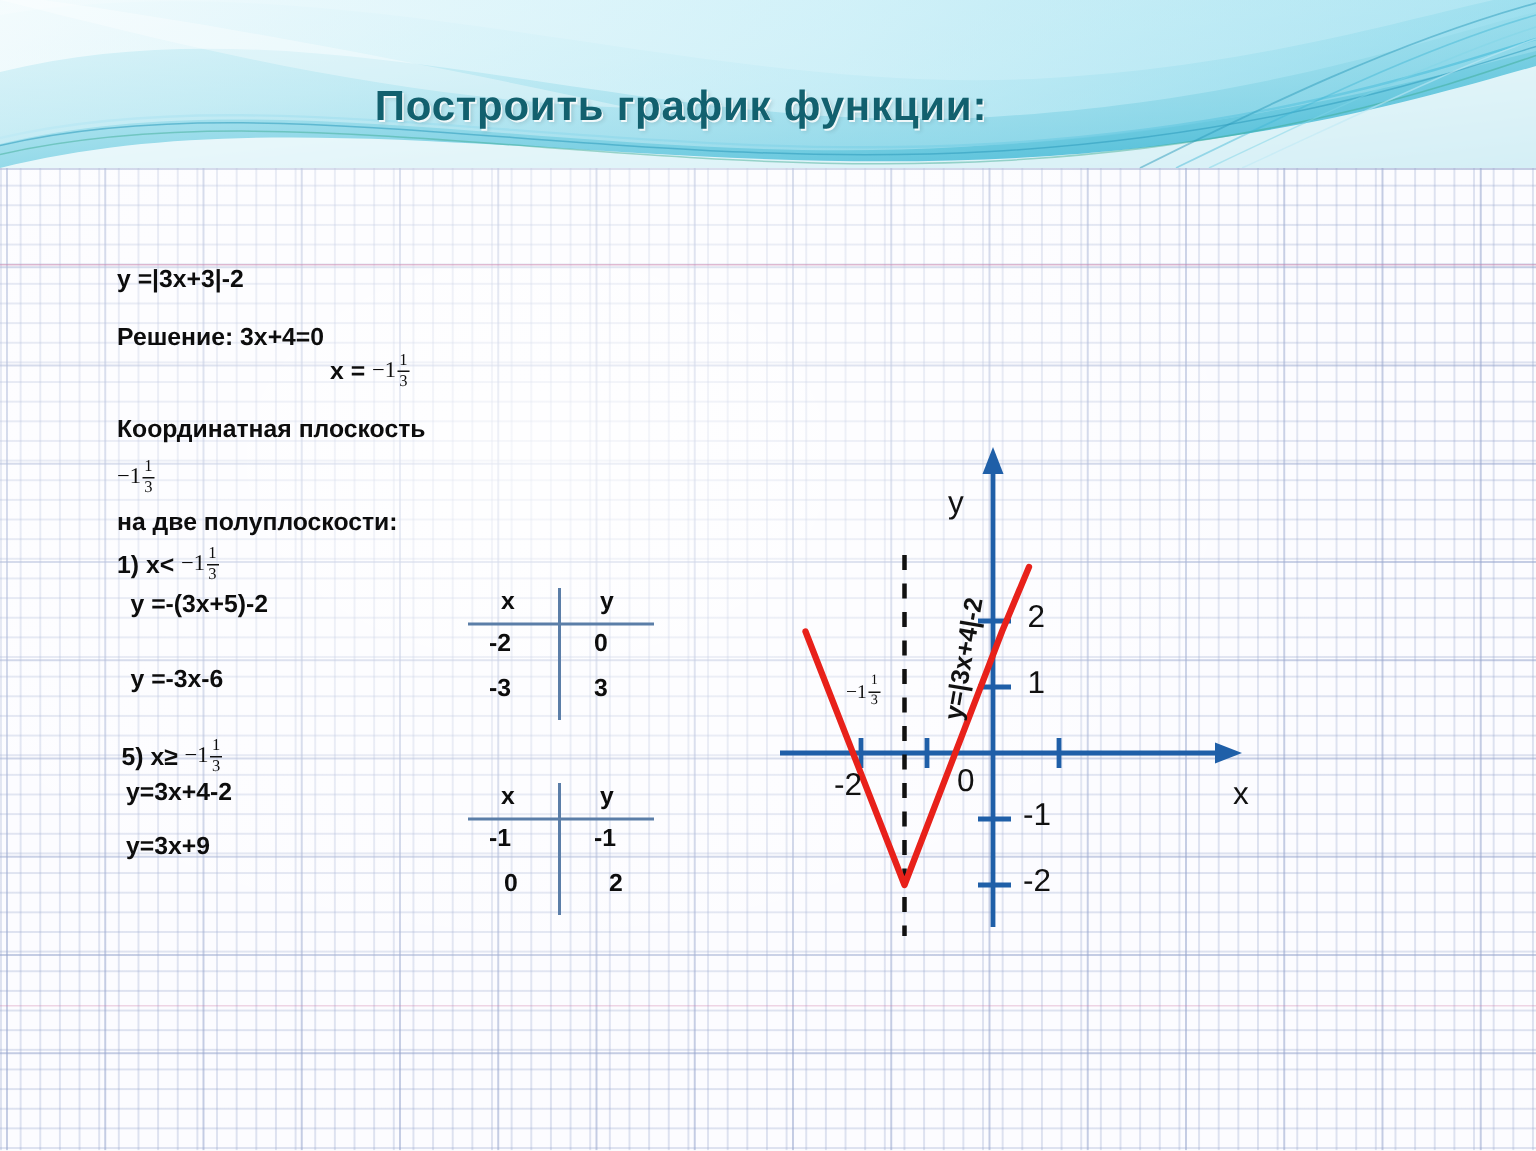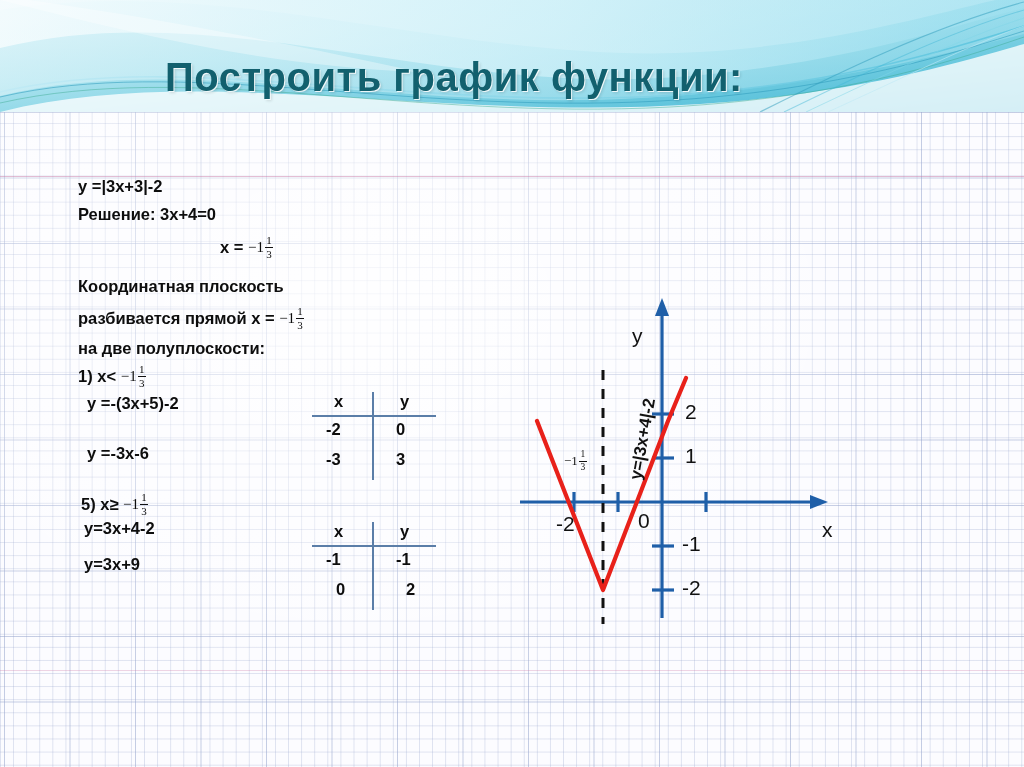--- a/index.html
+++ b/index.html
@@ -56,21 +56,21 @@
     position: absolute;
     left: 0; top: 0;
     width: 1024px; height: 112px;
     overflow: hidden;
   }
   .banner-title {
     position: absolute;
     left: 0; top: 55px;
     width: 908px;
     text-align: center;
-    font-size: 40px;
+    font-size: 28px;
     font-weight: 700;
     color: #12606e;
     letter-spacing: 0.5px;
     text-shadow: 1px 1px 0 rgba(255,255,255,0.85), 2px 2px 3px rgba(0,0,0,0.12);
     white-space: nowrap;
     z-index: 5;
   }
 
   
   .solution {
@@ -244,37 +244,37 @@
 
       <path d="M0,0 C120,30 260,66 420,72 C300,46 150,16 0,-4 Z" fill="#ffffff" opacity="0.35"></path>
     </svg>
     <div class="banner-title">Построить график функции:</div>
   </div>
 
   <div class="solution">
 
     <div class="sline" style="left:0px; top:10px;">y =|3x+3|-2</div>
 
-    <div class="sline" style="left:0px; top:38px;">Решение:  3x+4=0</div>
+    <div class="sline" style="left:0px; top:49px;">Решение:  3x+4=0</div>
 
     <div class="sline" style="left:142px; top:68px;">
       <span>x = </span><span class="mixfrac">
           <span class="whole"><span>−</span><span>1</span></span>
           <span class="stack">
             <span class="num">1</span>
             <span class="bar"></span>
             <span class="den">3</span>
           </span>
         </span>
     </div>
 
     <div class="sline" style="left:0px; top:110px;">Координатная плоскость</div>
 
     <div class="sline" style="left:0px; top:139px;">
-      <span>разбивается прямой х = </span><span class="mixfrac">
+      <span class="mixfrac">
           <span class="whole"><span>−</span><span>1</span></span>
           <span class="stack">
             <span class="num">1</span>
             <span class="bar"></span>
             <span class="den">3</span>
           </span>
         </span>
     </div>
 
     <div class="sline" style="left:0px; top:172px;">на две полуплоскости:</div>

